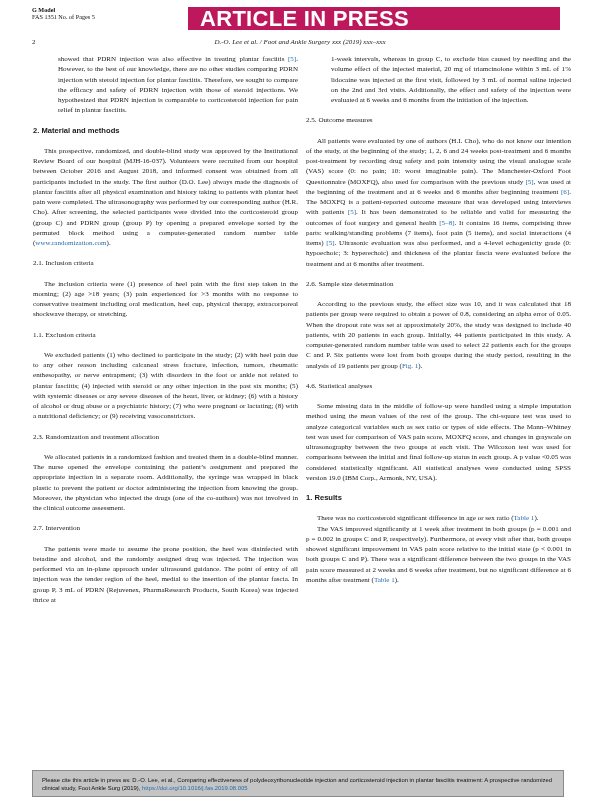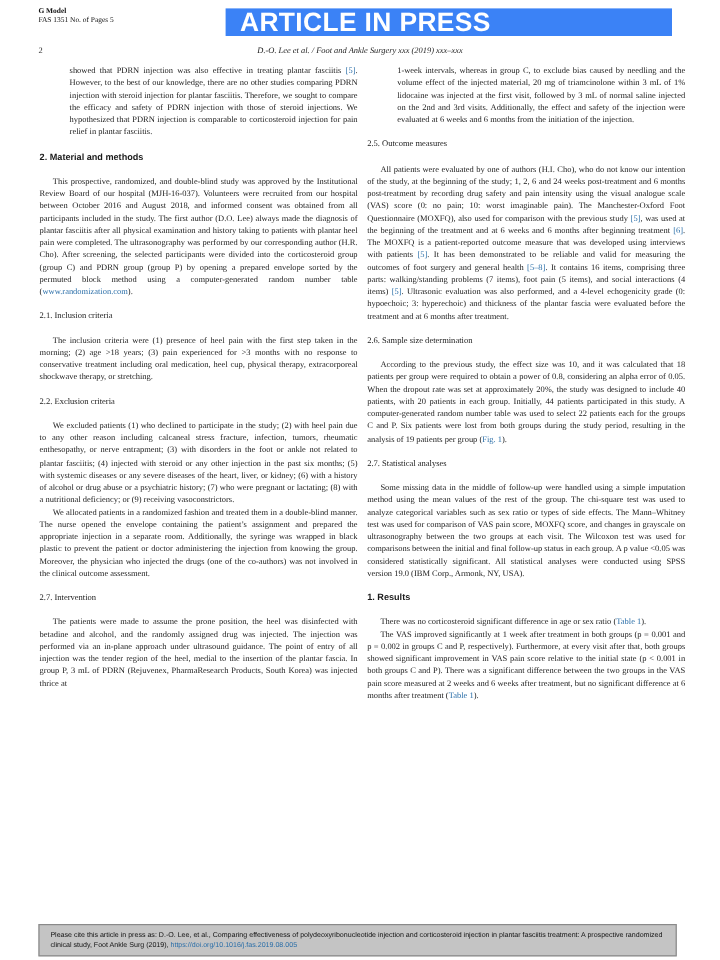--- a/index.html
+++ b/index.html
@@ -1,20 +1,20 @@
 <!DOCTYPE html>
 <html><head>
 <meta charset="utf-8">
 <style>
   html, body { margin: 0; padding: 0; background: #ffffff; }
   body { width: 600px; height: 800px; position: relative; overflow: hidden;
          font-family: "Liberation Serif", serif; color: #1a1a1a; }
   .gmodel { position: absolute; left: 32px; top: 6px; font-size: 6.2px; line-height: 7px; color: #111; }
   .gmodel b { font-weight: bold; }
-  .banner { position: absolute; left: 188px; top: 7px; width: 372px; height: 23px; background: #3b82f6; }
+  .banner { position: absolute; left: 188px; top: 7px; width: 372px; height: 23px; background: #be185d; }
   .banner span { position: absolute; left: 12px; top: -1px; font-family: "Liberation Sans", sans-serif;
                  font-weight: bold; font-size: 22px; color: #ffffff; letter-spacing: 0.3px; }
   .pageno { position: absolute; left: 32px; top: 38px; font-size: 7px; }
   .runhead { position: absolute; left: 0; width: 600px; top: 38px; text-align: center; font-size: 7px; font-style: italic; }
   .col { position: absolute; top: 54px; width: 265px; font-size: 7.05px; line-height: 10.25px; text-align: justify; }
   .col.left { left: 33px; }
   .col.right { left: 306px; }
   .col p { margin: 0; text-indent: 11px; hyphens: auto; }
   .col p.noind { text-indent: 0; margin-left: 25px; }
   .h2 { font-family: "Liberation Sans", sans-serif; font-weight: bold; font-size: 7.6px; margin: 10px 0 10px 0; }
@@ -41,38 +41,39 @@
 <div class="col left">
   <p class="noind">
     <span>showed that PDRN injection was also effective in treating plantar fasciitis </span><a class="ref">[5]</a><span>. However, to the best of our knowledge, there are no other studies comparing PDRN injection with steroid injection for plantar fasciitis. Therefore, we sought to compare the efficacy and safety of PDRN injection with those of steroid injections. We hypothesized that PDRN injection is comparable to corticosteroid injection for pain relief in plantar fasciitis.</span>
   </p>
   <div class="h2">2. Material and methods</div>
   <p>
     <span>This prospective, randomized, and double-blind study was approved by the Institutional Review Board of our hospital (MJH-16-037). Volunteers were recruited from our hospital between October 2016 and August 2018, and informed consent was obtained from all participants included in the study. The first author (D.O. Lee) always made the diagnosis of plantar fasciitis after all physical examination and history taking to patients with plantar heel pain were completed. The ultrasonography was performed by our corresponding author (H.R. Cho). After screening, the selected participants were divided into the corticosteroid group (group C) and PDRN group (group P) by opening a prepared envelope sorted by the permuted block method using a computer-generated random number table (</span><a class="ref">www.randomization.com</a><span>).</span>
   </p>
   <div class="h3">2.1. Inclusion criteria</div>
   <p>The inclusion criteria were (1) presence of heel pain with the first step taken in the morning; (2) age &gt;18 years; (3) pain experienced for &gt;3 months with no response to conservative treatment including oral medication, heel cup, physical therapy, extracorporeal shockwave therapy, or stretching.</p>
-  <div class="h3">2.2. Exclusion criteria</div>
+  <div class="h3">1.1. Exclusion criteria</div>
   <p>We excluded patients (1) who declined to participate in the study; (2) with heel pain due to any other reason including calcaneal stress fracture, infection, tumors, rheumatic enthesopathy, or nerve entrapment; (3) with disorders in the foot or ankle not related to plantar fasciitis; (4) injected with steroid or any other injection in the past six months; (5) with systemic diseases or any severe diseases of the heart, liver, or kidney; (6) with a history of alcohol or drug abuse or a psychiatric history; (7) who were pregnant or lactating; (8) with a nutritional deficiency; or (9) receiving vasoconstrictors.</p>
+  <div class="h3">2.3. Randomization and treatment allocation</div>
   <p>We allocated patients in a randomized fashion and treated them in a double-blind manner. The nurse opened the envelope containing the patient’s assignment and prepared the appropriate injection in a separate room. Additionally, the syringe was wrapped in black plastic to prevent the patient or doctor administering the injection from knowing the group. Moreover, the physician who injected the drugs (one of the co-authors) was not involved in the clinical outcome assessment.</p>
   <div class="h3">2.7. Intervention</div>
   <p>The patients were made to assume the prone position, the heel was disinfected with betadine and alcohol, and the randomly assigned drug was injected. The injection was performed via an in-plane approach under ultrasound guidance. The point of entry of all injection was the tender region of the heel, medial to the insertion of the plantar fascia. In group P, 3 mL of PDRN (Rejuvenex, PharmaResearch Products, South Korea) was injected thrice at</p>
 </div>
 
 <div class="col right">
   <p class="noind">1-week intervals, whereas in group C, to exclude bias caused by needling and the volume effect of the injected material, 20 mg of triamcinolone within 3 mL of 1% lidocaine was injected at the first visit, followed by 3 mL of normal saline injected on the 2nd and 3rd visits. Additionally, the effect and safety of the injection were evaluated at 6 weeks and 6 months from the initiation of the injection.</p>
   <div class="h3">2.5. Outcome measures</div>
   <p>
     <span>All patients were evaluated by one of authors (H.I. Cho), who do not know our intention of the study, at the beginning of the study; 1, 2, 6 and 24 weeks post-treatment and 6 months post-treatment by recording drug safety and pain intensity using the visual analogue scale (VAS) score (0: no pain; 10: worst imaginable pain). The Manchester-Oxford Foot Questionnaire (MOXFQ), also used for comparison with the previous study </span><a class="ref">[5]</a><span>, was used at the beginning of the treatment and at 6 weeks and 6 months after beginning treatment </span><a class="ref">[6]</a><span>. The MOXFQ is a patient-reported outcome measure that was developed using interviews with patients </span><a class="ref">[5]</a><span>. It has been demonstrated to be reliable and valid for measuring the outcomes of foot surgery and general health </span><a class="ref">[5–8]</a><span>. It contains 16 items, comprising three parts: walking/standing problems (7 items), foot pain (5 items), and social interactions (4 items) </span><a class="ref">[5]</a><span>. Ultrasonic evaluation was also performed, and a 4-level echogenicity grade (0: hypoechoic; 3: hyperechoic) and thickness of the plantar fascia were evaluated before the treatment and at 6 months after treatment.</span>
   </p>
   <div class="h3">2.6. Sample size determination</div>
   <p>
     <span>According to the previous study, the effect size was 10, and it was calculated that 18 patients per group were required to obtain a power of 0.8, considering an alpha error of 0.05. When the dropout rate was set at approximately 20%, the study was designed to include 40 patients, with 20 patients in each group. Initially, 44 patients participated in this study. A computer-generated random number table was used to select 22 patients each for the groups C and P. Six patients were lost from both groups during the study period, resulting in the analysis of 19 patients per group (</span><a class="ref">Fig. 1</a><span>).</span>
   </p>
-  <div class="h3">2.7. Statistical analyses</div>
+  <div class="h3">4.6. Statistical analyses</div>
   <p>Some missing data in the middle of follow-up were handled using a simple imputation method using the mean values of the rest of the group. The chi-square test was used to analyze categorical variables such as sex ratio or types of side effects. The Mann–Whitney test was used for comparison of VAS pain score, MOXFQ score, and changes in grayscale on ultrasonography between the two groups at each visit. The Wilcoxon test was used for comparisons between the initial and final follow-up status in each group. A p value &lt;0.05 was considered statistically significant. All statistical analyses were conducted using SPSS version 19.0 (IBM Corp., Armonk, NY, USA).</p>
   <div class="h2">1. Results</div>
   <p>
     <span>There was no corticosteroid significant difference in age or sex ratio (</span><a class="ref">Table 1</a><span>).</span>
   </p>
   <p>
     <span>The VAS improved significantly at 1 week after treatment in both groups (p = 0.001 and p = 0.002 in groups C and P, respectively). Furthermore, at every visit after that, both groups showed significant improvement in VAS pain score relative to the initial state (p &lt; 0.001 in both groups C and P). There was a significant difference between the two groups in the VAS pain score measured at 2 weeks and 6 weeks after treatment, but no significant difference at 6 months after treatment (</span><a class="ref">Table 1</a><span>).</span>
   </p>
 </div>
 

